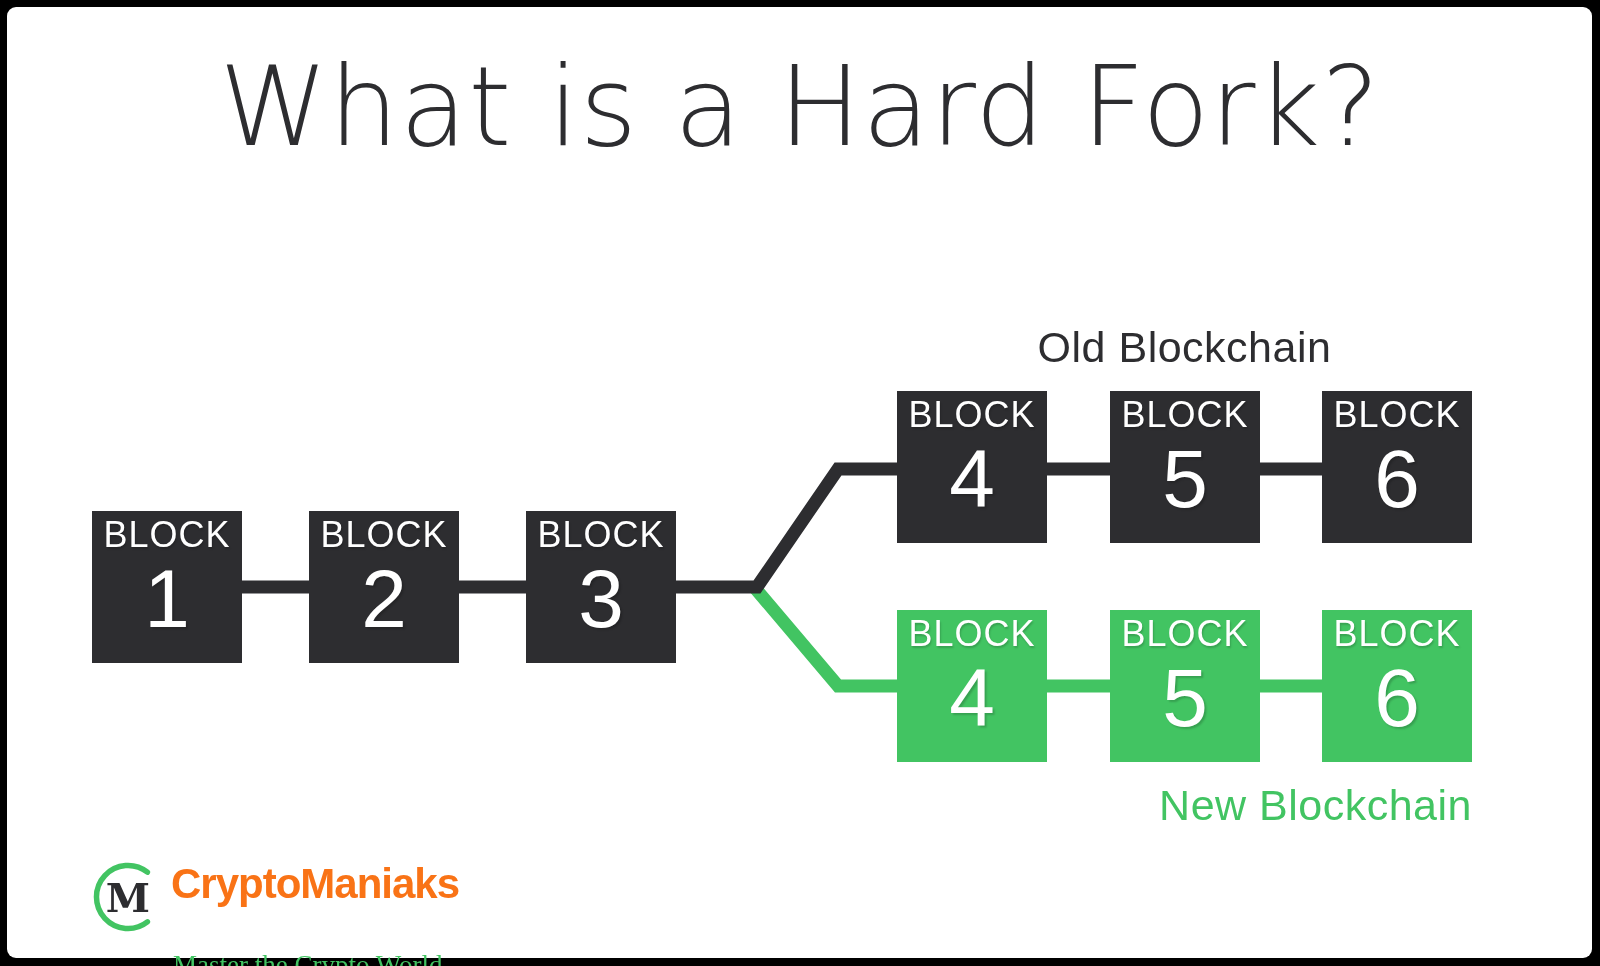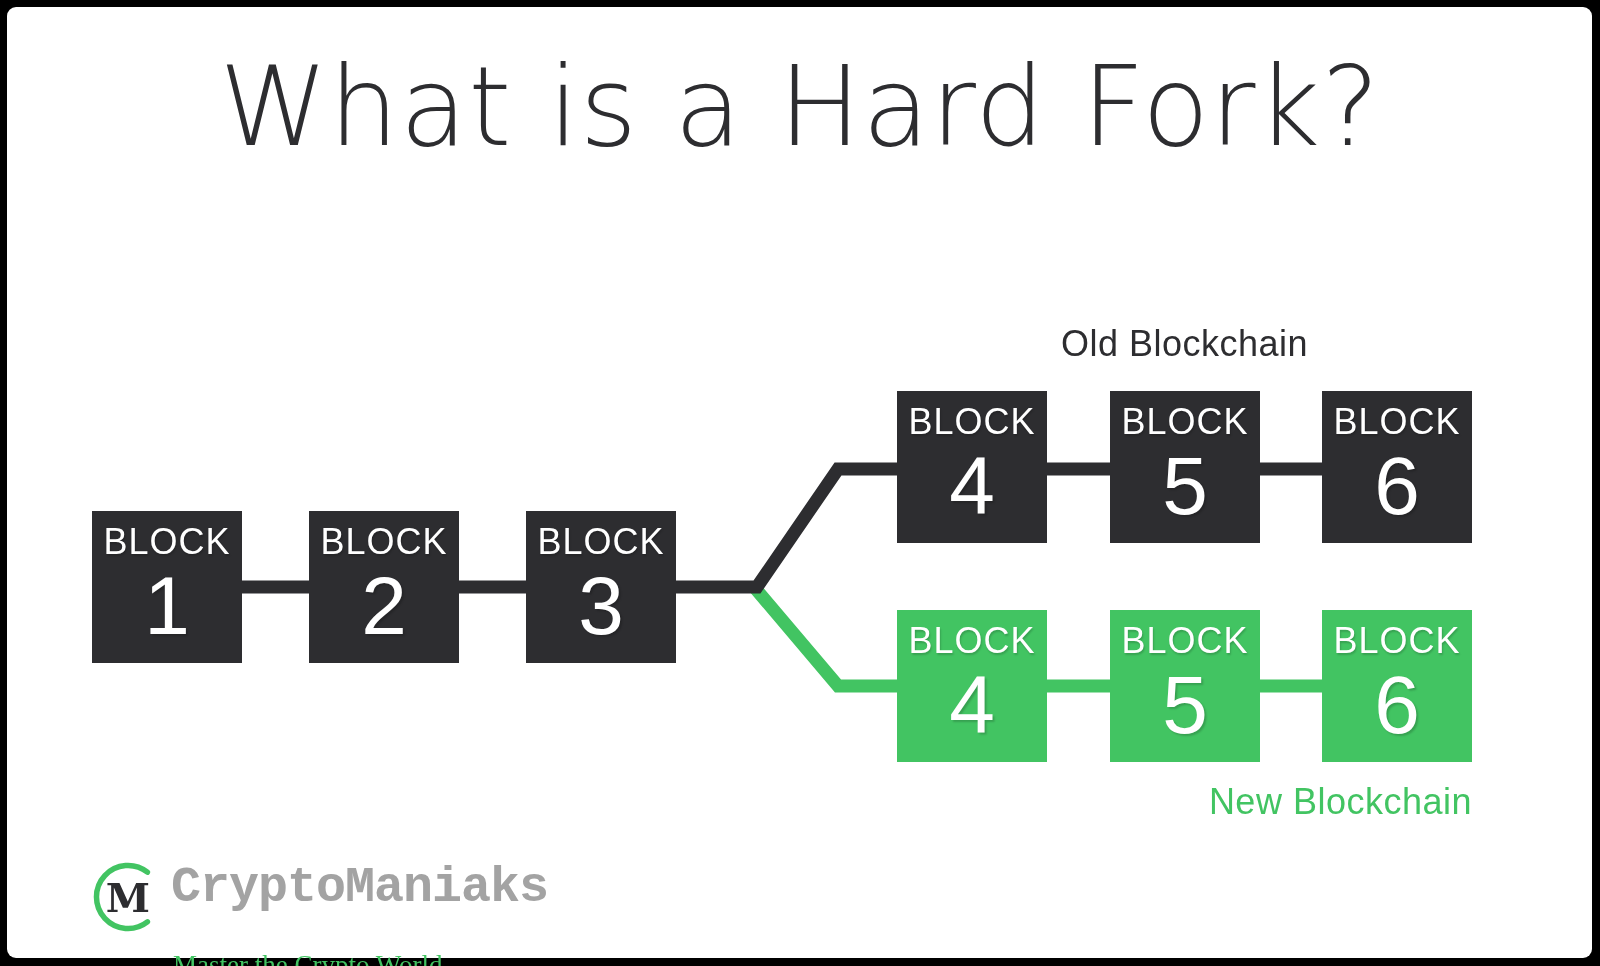--- a/index.html
+++ b/index.html
@@ -27,57 +27,57 @@
 
   
   .block{
     position:absolute;width:150px;height:152px;
     display:flex;flex-direction:column;align-items:center;
     color:#ffffff;text-align:center;
   }
   .block.dark{background:#2d2d30;}
   .block.green{background:#42c462;}
   .blabel{
-    margin-top:13px;font-size:36px;letter-spacing:1px;line-height:1;
+    margin-top:6px;font-size:36px;letter-spacing:1px;line-height:1;
     text-shadow:1px 2px 2px rgba(0,0,0,0.18);
   }
   .bnum{
     margin-top:5px;font-size:82px;line-height:1;
     text-shadow:2px 2px 2px rgba(0,0,0,0.18);
   }
   #b1{left:92px;top:511px;}
   #b2{left:309px;top:511px;}
   #b3{left:526px;top:511px;}
   #o4{left:897px;top:391px;}
   #o5{left:1110px;top:391px;}
   #o6{left:1322px;top:391px;}
   #n4{left:897px;top:610px;}
   #n5{left:1110px;top:610px;}
   #n6{left:1322px;top:610px;}
 
   
   .chain-label{
     position:absolute;width:575px;left:897px;text-align:center;
-    font-size:36px;line-height:1;letter-spacing:0.5px;
+    font-size:43px;line-height:1;letter-spacing:0.5px;
   }
   #old-label{top:326px;color:#2d2d30;}
   #new-label{top:784px;color:#42c462;text-align:right;}
 
   
   .logo-ring{position:absolute;left:89px;top:858px;}
   .logo-monogram{
     position:absolute;left:89px;top:858px;width:78px;height:78px;
     display:flex;align-items:center;justify-content:center;
     font-family:"DejaVu Serif","Liberation Serif",serif;font-weight:bold;
     font-size:40px;color:#2d2d30;
   }
   .logo-name{
     position:absolute;left:171px;top:863px;
-    font-family:Liberation Mono, monospace;font-weight:bold;
-    font-size:50px;letter-spacing:-1px;color:#a3a3a3;line-height:1;
+    font-family:Liberation Sans, sans-serif;font-weight:bold;
+    font-size:42px;letter-spacing:-1px;color:#f97316;line-height:1;
   }
   .logo-tagline{
     position:absolute;left:173px;top:952px;
     font-family:Liberation Serif, serif;
     font-size:27px;color:#42c462;line-height:1;text-align:center;
   }
 </style>
 </head>
 <body>
 

